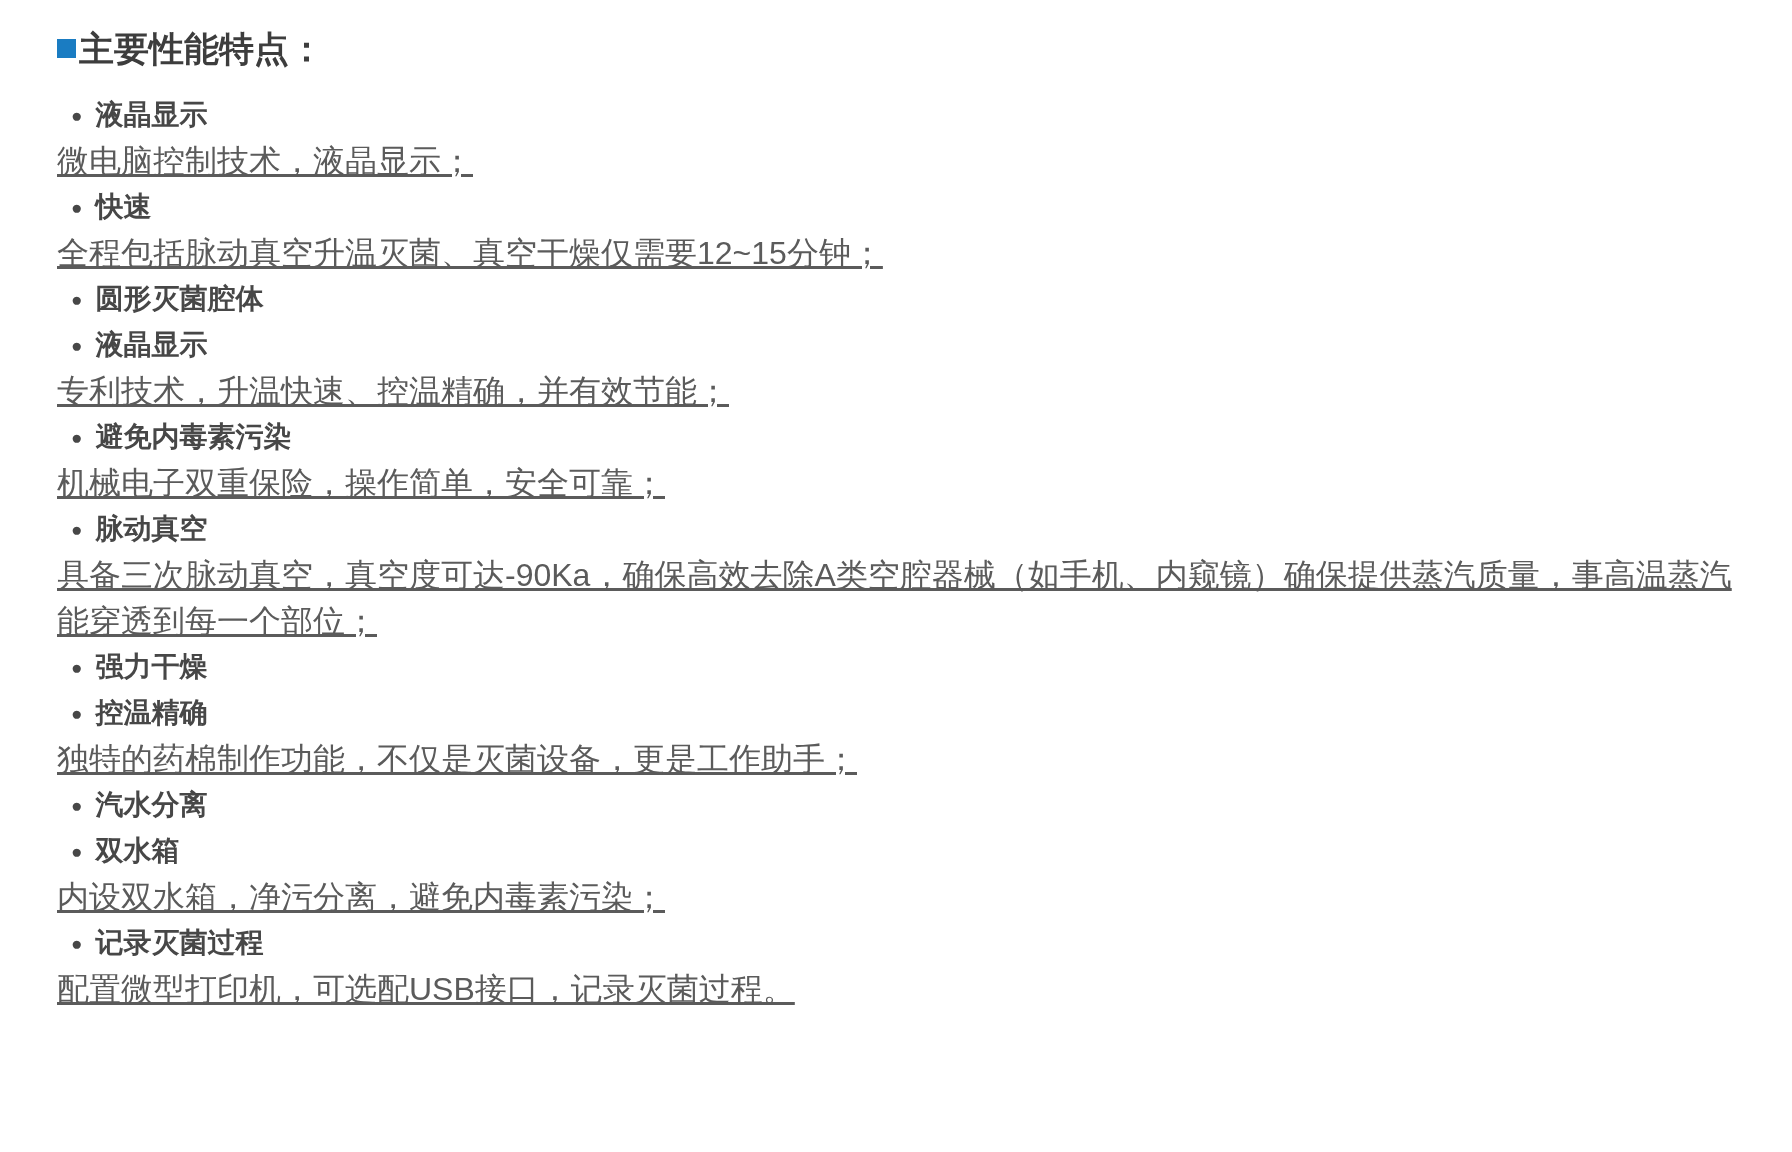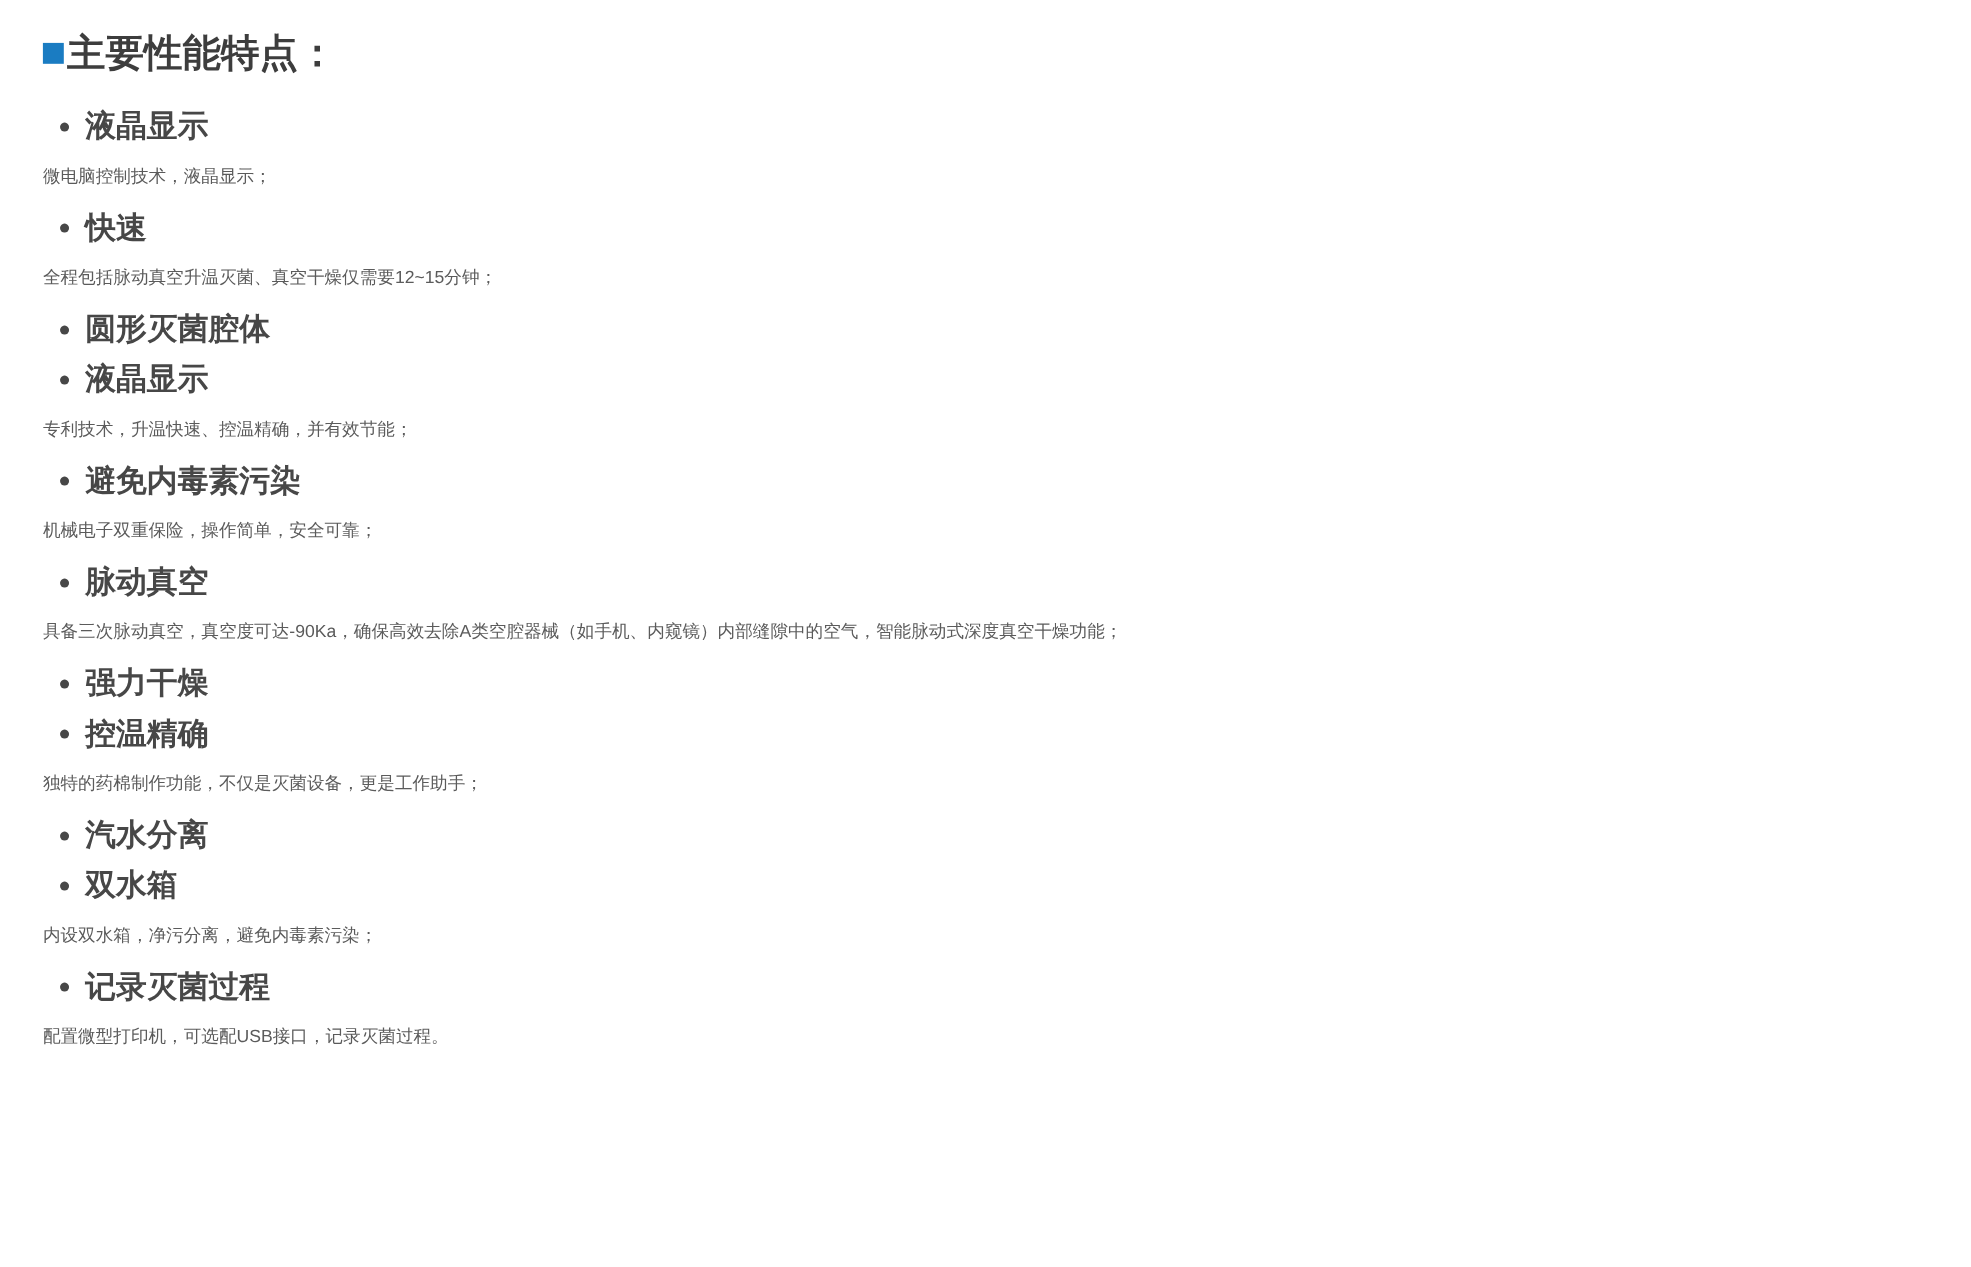--- a/index.html
+++ b/index.html
@@ -7,21 +7,21 @@
     padding: 0;
     background: #ffffff;
   }
   body {
     width: 1792px;
     height: 1152px;
     overflow: hidden;
     font-family: "Liberation Sans", "DejaVu Sans", sans-serif;
   }
   .content {
-    padding: 24px 55px 0 39px;
+    padding: 24px 55px 0 57px;
   }
   .page-title-row {
     display: flex;
     align-items: center;
     height: 48px;
     margin-bottom: 20px;
   }
   .title-square {
     width: 19px;
     height: 19px;
@@ -48,24 +48,25 @@
   }
   .bullet-dot {
     font-size: 19px;
     line-height: 1;
     color: #474747;
     margin-right: 13px;
     flex: 0 0 auto;
   }
   .feature-desc {
     margin: 0;
-    font-size: 16px;
+    font-size: 32px;
     font-weight: 400;
     line-height: 46px;
     color: #5b5b5b;
+    text-decoration: underline;
   }
 </style>
 </head>
 <body>
 
 <div class="content">
 
   <div class="page-title-row">
     <span class="title-square" style="background: rgb(26, 124, 194);"></span>
     <span class="page-title-text">主要性能特点：</span>
@@ -110,21 +111,21 @@
         <span>避免内毒素污染</span>
       </div>
       <p class="feature-desc">机械电子双重保险，操作简单，安全可靠；</p>
     </div>
 
     <div>
       <div class="feature-heading">
         <span class="bullet-dot">●</span>
         <span>脉动真空</span>
       </div>
-      <p class="feature-desc">具备三次脉动真空，真空度可达-90Ka，确保高效去除A类空腔器械（如手机、内窥镜）内部缝隙中的空气，智能脉动式深度真空干燥功能；</p>
+      <p class="feature-desc">具备三次脉动真空，真空度可达-90Ka，确保高效去除A类空腔器械（如手机、内窥镜）确保提供蒸汽质量，事高温蒸汽能穿透到每一个部位；</p>
     </div>
 
     <div>
       <div class="feature-heading">
         <span class="bullet-dot">●</span>
         <span>强力干燥</span>
       </div>
     </div>
 
     <div>

